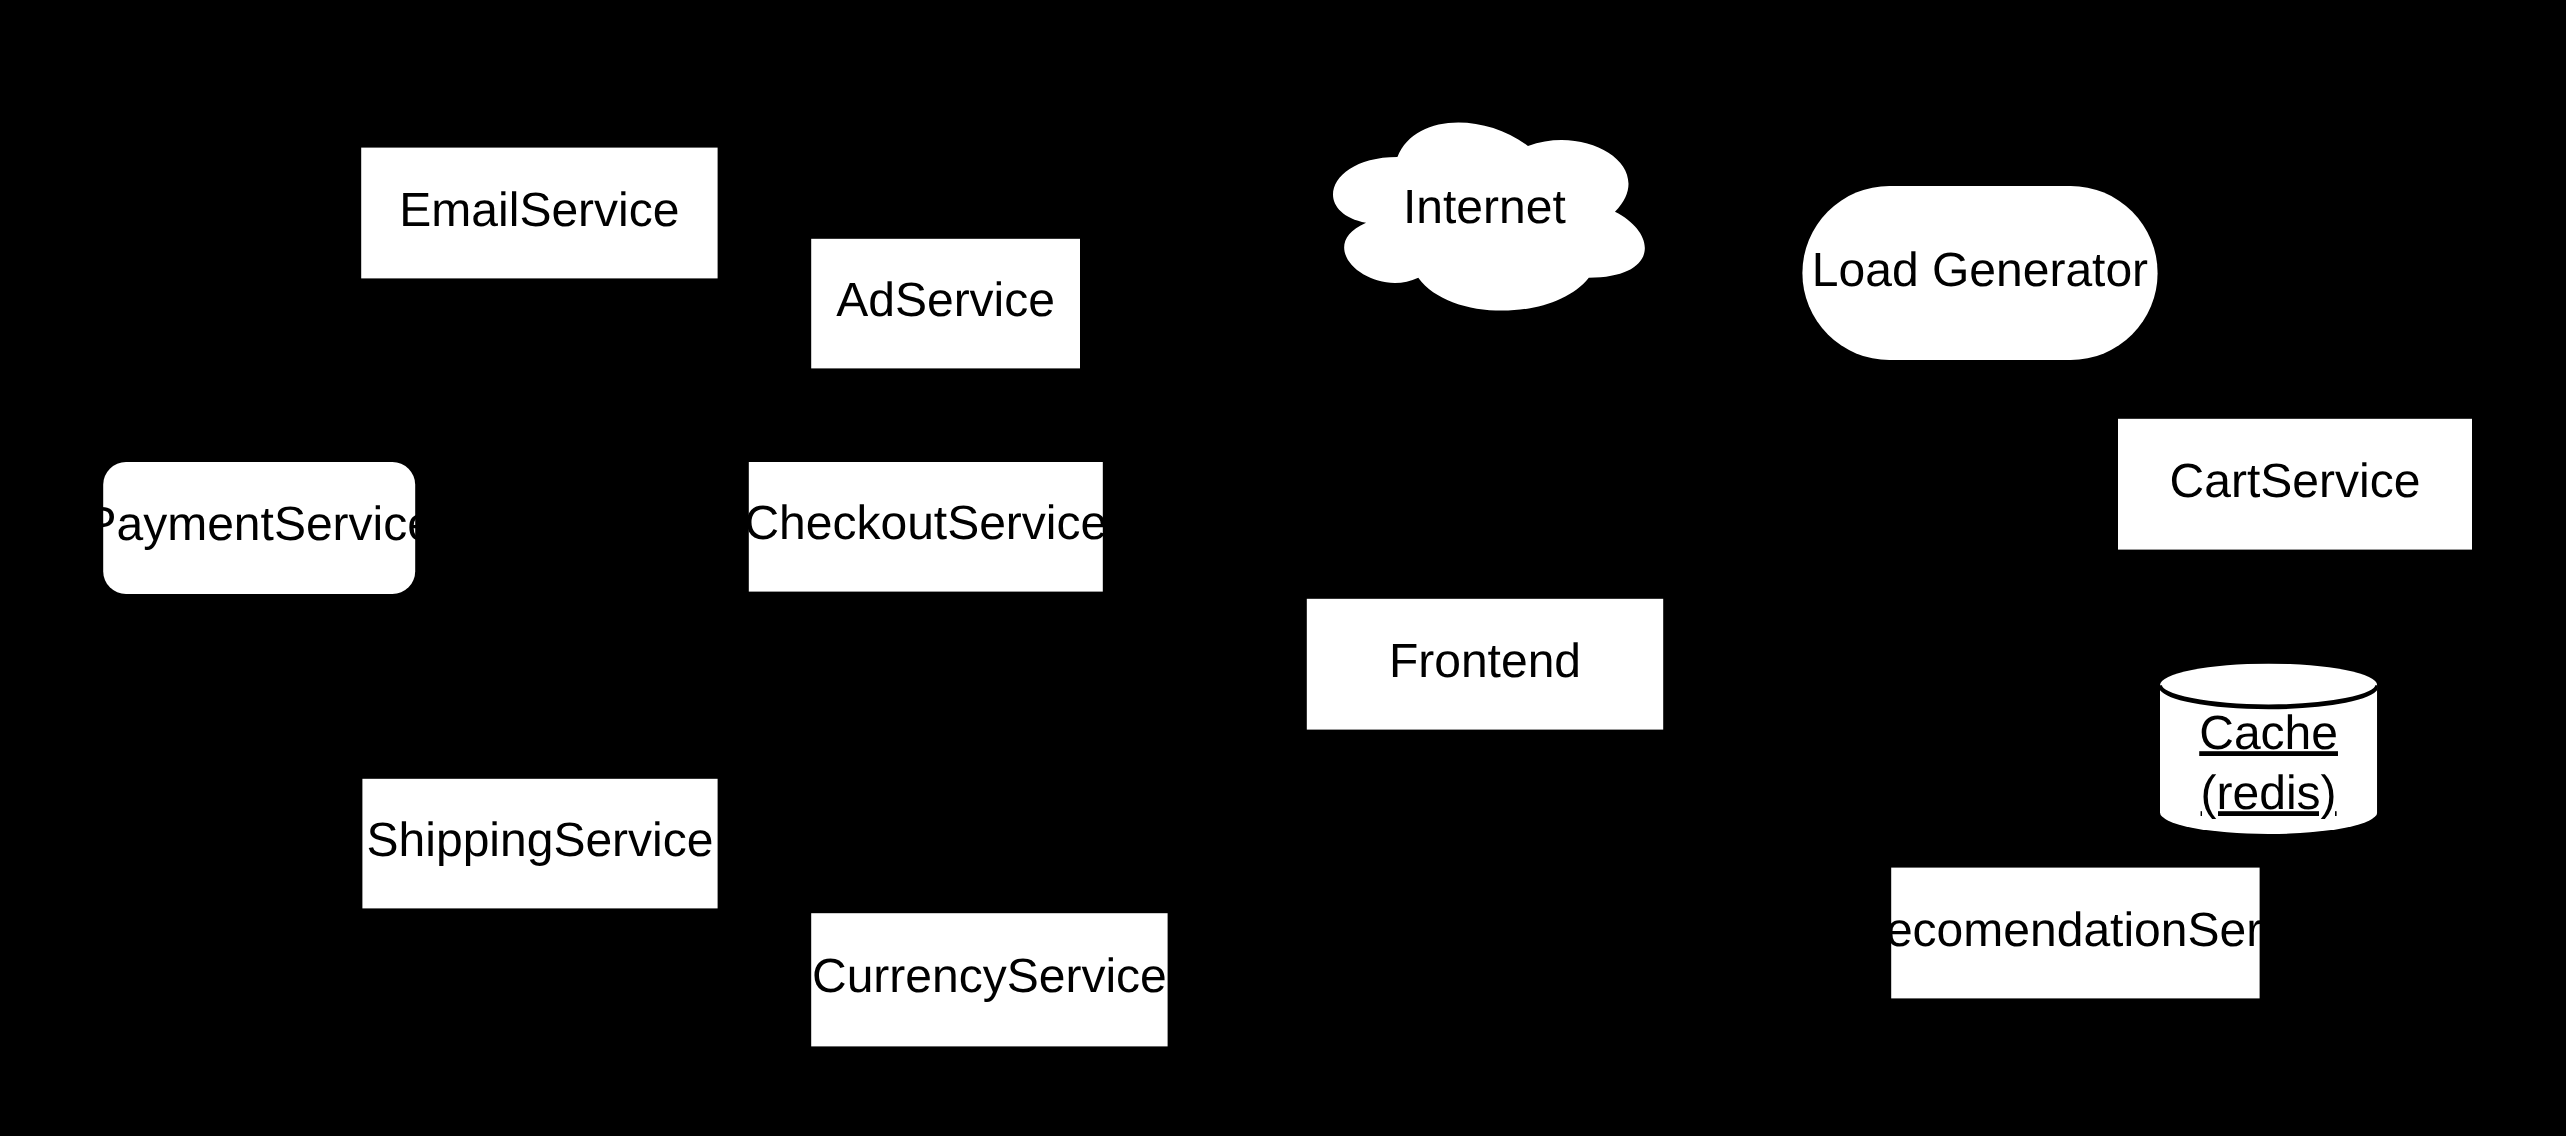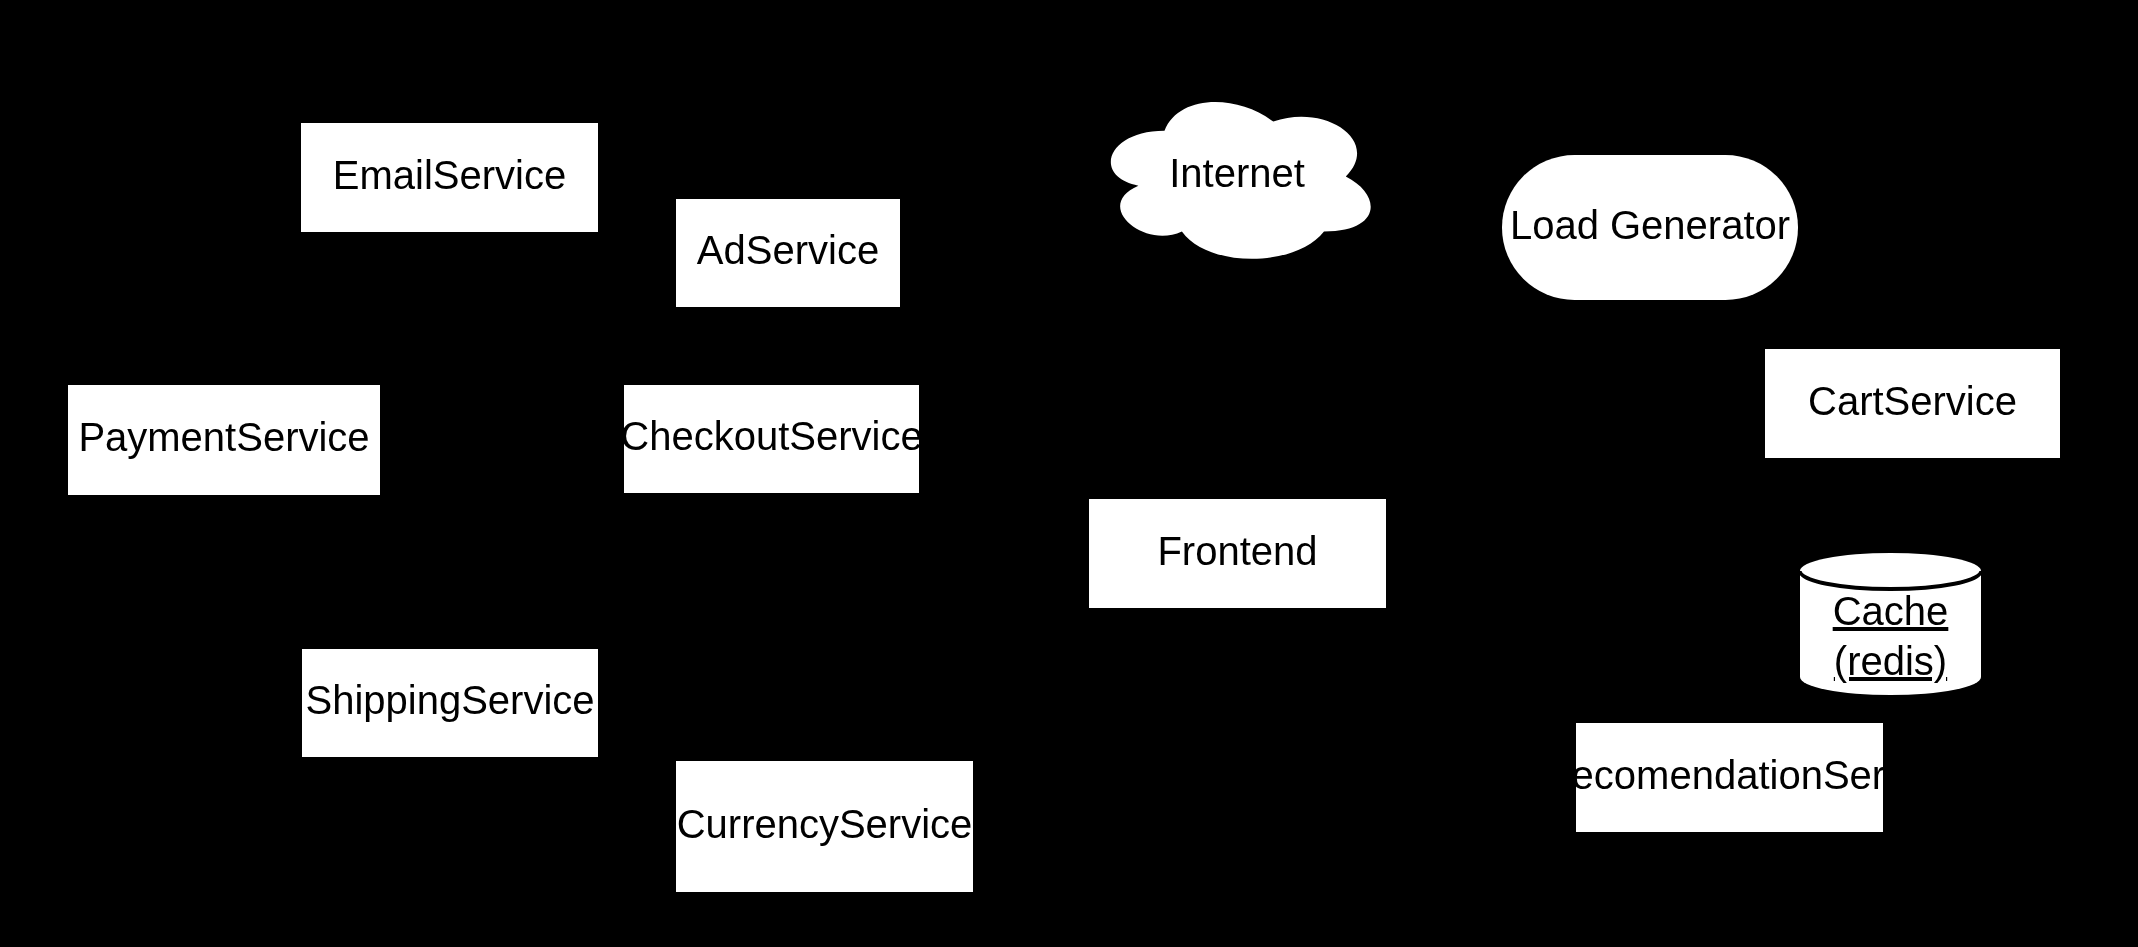--- a/index.html
+++ b/index.html
@@ -55,27 +55,27 @@
   .cylinder-label {
     padding-top: 26px;
     line-height: 1.24;
   }
 
   
   .n-email          { left: 301px;  top: 123px; width: 297px; height: 109px; }
   .n-ad             { left: 676px;  top: 199px; width: 224px; height: 108px; }
   .n-internet       { left: 1092px; top: 85px;  width: 290px; height: 183px; justify-content: center; }
   .n-loadgen        { left: 1502px; top: 123px; width: 296px; height: 145px; }
-  .n-payment        { left: 68px;   top: 385px; width: 312px; height: 110px; }
+  .n-payment        { left: 86px;   top: 385px; width: 260px; height: 110px; border-radius: 19px; }
   .n-checkout       { left: 624px;  top: 385px; width: 295px; height: 108px; }
   .n-cart           { left: 1765px; top: 349px; width: 295px; height: 109px; }
   .n-frontend       { left: 1089px; top: 499px; width: 297px; height: 109px; }
   .n-cache          { left: 1800px; top: 553px; width: 181px; height: 142px; text-decoration: underline; }
   .n-shipping       { left: 302px;  top: 649px; width: 296px; height: 108px; }
-  .n-currency       { left: 676px;  top: 761px; width: 297px; height: 131px; }
+  .n-currency       { left: 676px;  top: 761px; width: 297px; height: 111px; }
   .n-productcatalog { left: 1051px; top: 761px; width: 388px; height: 111px; }
   .n-recomendation  { left: 1576px; top: 723px; width: 307px; height: 109px; padding-left: 40px; }
 </style>
 </head>
 <body>
 
 <div class="canvas">
 
   <div class="node box n-email">
     <span>EmailService</span>

